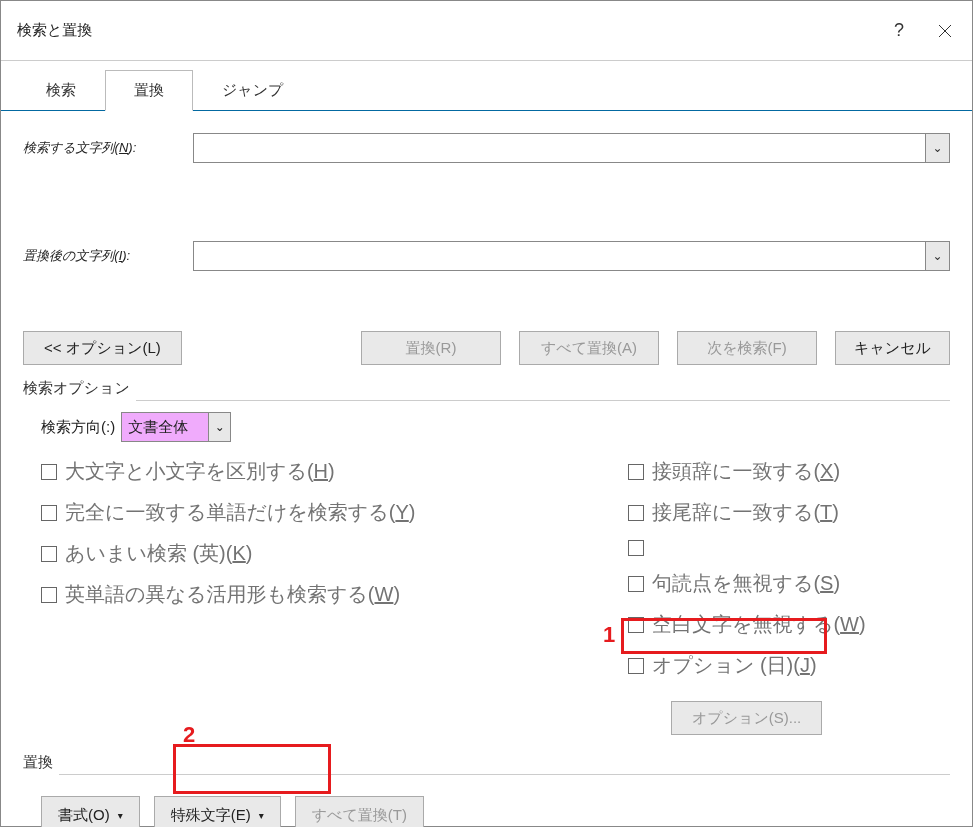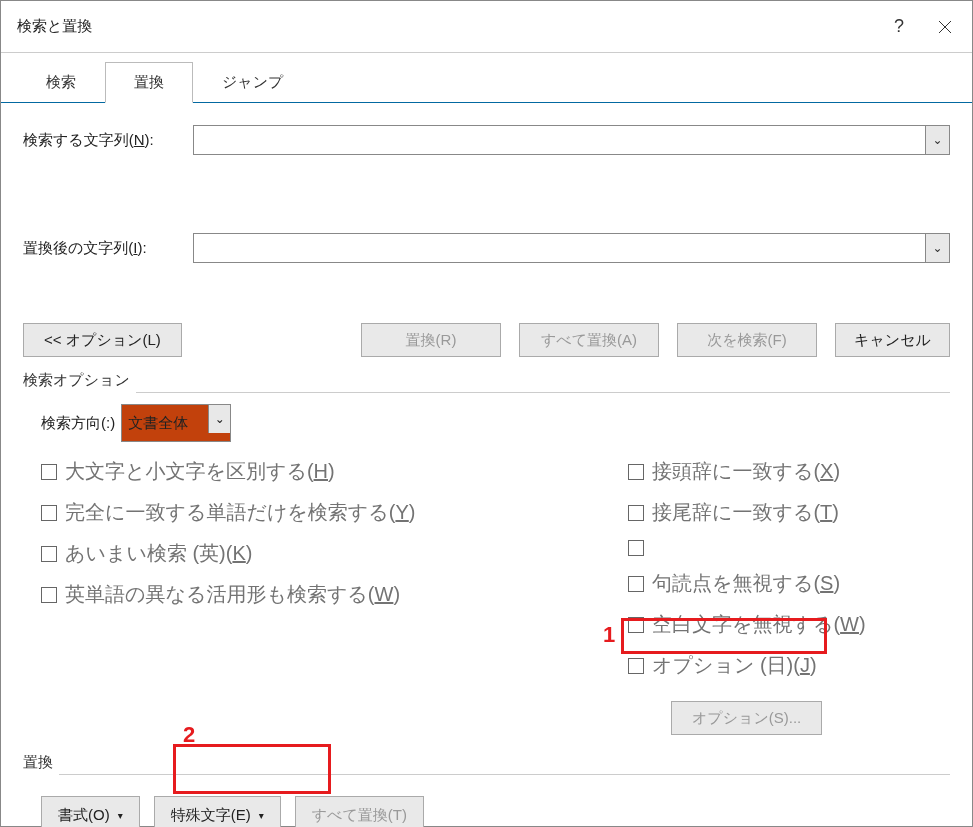--- a/index.html
+++ b/index.html
@@ -1,41 +1,41 @@
 <!DOCTYPE html>
 <html><head>
   <meta charset="utf-8">
   <style>
     * { box-sizing: border-box; margin: 0; padding: 0; font-family: "Yu Gothic UI", "Meiryo", sans-serif; }
     body { background: #fff; width: 973px; height: 827px; position: relative; }
     .dialog { width: 973px; height: 827px; border: 1px solid #888; background: #fff; }
-    .titlebar { height: 52px; display: flex; align-items: center; justify-content: space-between; padding: 0 4px 0 16px; border-bottom: 1px solid #ccc; }
+    .titlebar { height: 60px; display: flex; align-items: center; justify-content: space-between; padding: 0 4px 0 16px; border-bottom: 1px solid #ccc; }
     .titlebar-title { font-size: 15px; color: #222; }
     .titlebar-controls { display: flex; align-items: center; height: 100%; }
     .tb-btn { width: 46px; height: 46px; display: flex; align-items: center; justify-content: center; font-size: 18px; color: #333; }
     .tabs { display: flex; border-bottom: 1px solid #0369a1; padding-left: 16px; margin-top: 8px; }
     .tab { padding: 10px 28px; font-size: 15px; color: #333; border: 1px solid transparent; position: relative; top: 1px; }
     .tab.active { border: 1px solid #bbb; border-bottom: 1px solid #fff; background: #fff; }
     .content { padding: 22px 22px 16px 22px; }
     .field-row { display: flex; align-items: center; margin-bottom: 78px; }
     .field-row:last-of-type { margin-bottom: 48px; }
-    .field-label { width: 170px; font-size: 15px; color: #222; }
+    .field-label { width: 170px; font-size: 13px; color: #222; font-style: italic; }
     .u { text-decoration: underline; }
     .combo { flex: 1; height: 30px; border: 1px solid #888; position: relative; background: #fff; }
     .combo-btn { position: absolute; right: 0; top: 0; width: 24px; height: 28px; border-left: 1px solid #888; background: #e8e8e8; display: flex; align-items: center; justify-content: center; font-size: 12px; color: #333; }
     .btn-row { display: flex; gap: 18px; margin-bottom: 14px; }
     .btn-row .spacer { flex: 1; }
     .btn { height: 34px; padding: 0 20px; min-width: 140px; border: 1px solid #aaa; background: #e9e9e9; font-size: 15px; color: #222; display: flex; align-items: center; justify-content: center; }
     .btn.disabled { color: #999; }
     .btn.small { min-width: 115px; padding: 0 15px; }
     .fieldset-label { font-size: 15px; color: #333; margin-bottom: 14px; }
     .hr-line { height: 1px; background: #ccc; flex: 1; margin-left: 6px; margin-top: 10px; }
     .fs-row { display: flex; align-items: center; }
     .opt-row { display: flex; align-items: center; margin: 0 0 16px 18px; font-size: 15px; color: #222; }
-    .select { height: 38px; border: 1px solid #888; background: #c2410c; display: flex; align-items: center; padding-left: 6px; margin-left: 6px; position: relative; min-width: 110px; }
+    .select { height: 30px; border: 1px solid #888; background: #f0abfc; display: flex; align-items: center; padding-left: 6px; margin-left: 6px; position: relative; min-width: 110px; }
     .select-btn { position: absolute; right: 0; top: 0; width: 22px; height: 28px; border-left: 1px solid #888; background: #e8e8e8; display: flex; align-items: center; justify-content: center; font-size: 12px; }
     .check-cols { display: flex; }
     .check-col { flex: 1; }
     .check-row { display: flex; align-items: center; margin: 0 0 14px 18px; font-size: 20px; color: #737373; }
     .checkbox { width: 16px; height: 16px; border: 1px solid #666; margin-right: 8px; flex-shrink: 0; }
     .annot { position: absolute; font-weight: bold; color: #e61b1e; font-size: 22px; z-index: 10; }
     .annot-box { position: absolute; border: 3px solid #e61b1e; z-index: 9; }
     .dropdown-btn { height: 38px; padding: 0 16px; border: 1px solid #aaa; background: #e9e9e9; font-size: 15px; color: #222; display: flex; align-items: center; justify-content: center; gap: 8px; }
     .caret { font-size: 10px; }
     .bottom-btn-row { display: flex; gap: 14px; margin-top: 10px; margin-left: 18px; }

